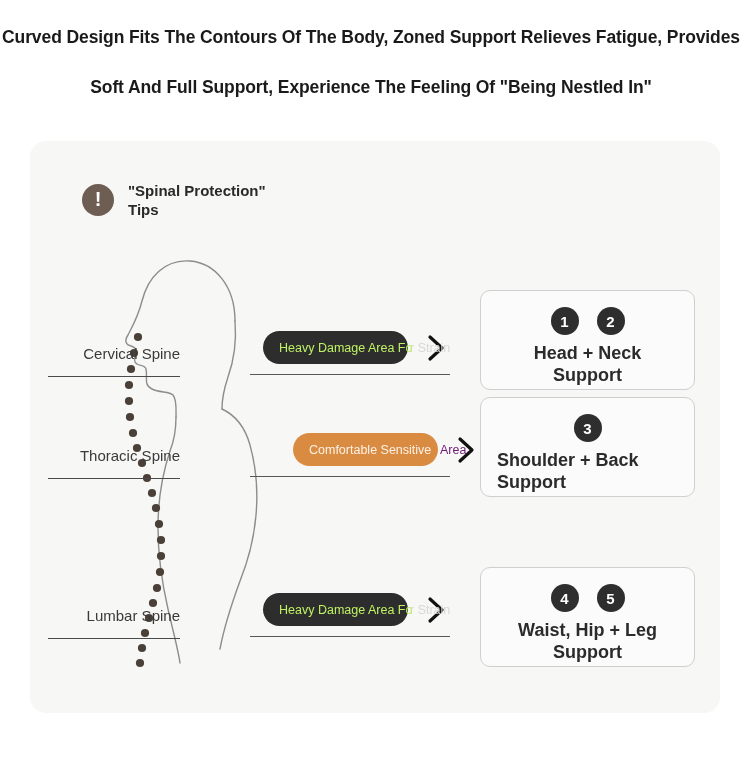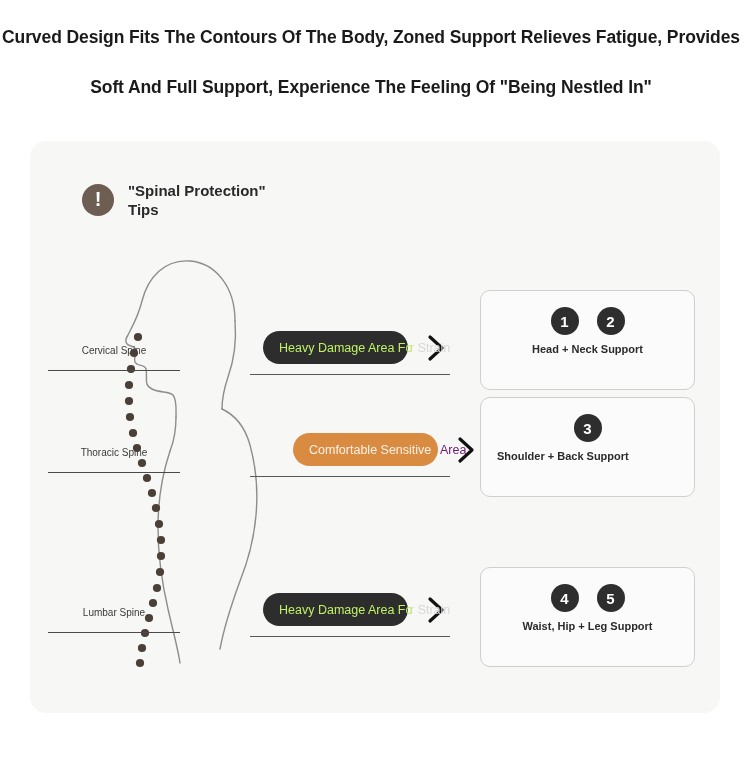--- a/index.html
+++ b/index.html
@@ -84,24 +84,25 @@
     pointer-events: none;
   }
 
   
   .spine-label {
     position: absolute;
     width: 132px;
     text-align: center;
   }
   .spine-label .txt {
-    font-size: 10px;
+    font-size: 15px;
     color: #3a3a3a;
     display: block;
     white-space: nowrap;
+    text-align: right;
   }
   .spine-label .rule {
     display: block;
     margin-top: 14px;
     height: 1px;
     background: #4a4a4a;
     width: 100%;
   }
   .spine-label.cervical { left: 18px; top: 204px; }
   .spine-label.thoracic { left: 18px; top: 306px; }
@@ -201,21 +202,21 @@
     background: #2e2e2e;
     color: #ffffff;
     font-size: 15px;
     font-weight: 700;
     display: flex;
     align-items: center;
     justify-content: center;
     line-height: 1;
   }
   .card-label {
-    font-size: 11px;
+    font-size: 18px;
     font-weight: 700;
     color: #2b2b2b;
     line-height: 1.2;
   }
   .card.c1 .card-label,
   .card.c3 .card-label { text-align: center; }
   .card.c2 .card-label { text-align: left; }
 </style>
 </head>
 <body>

